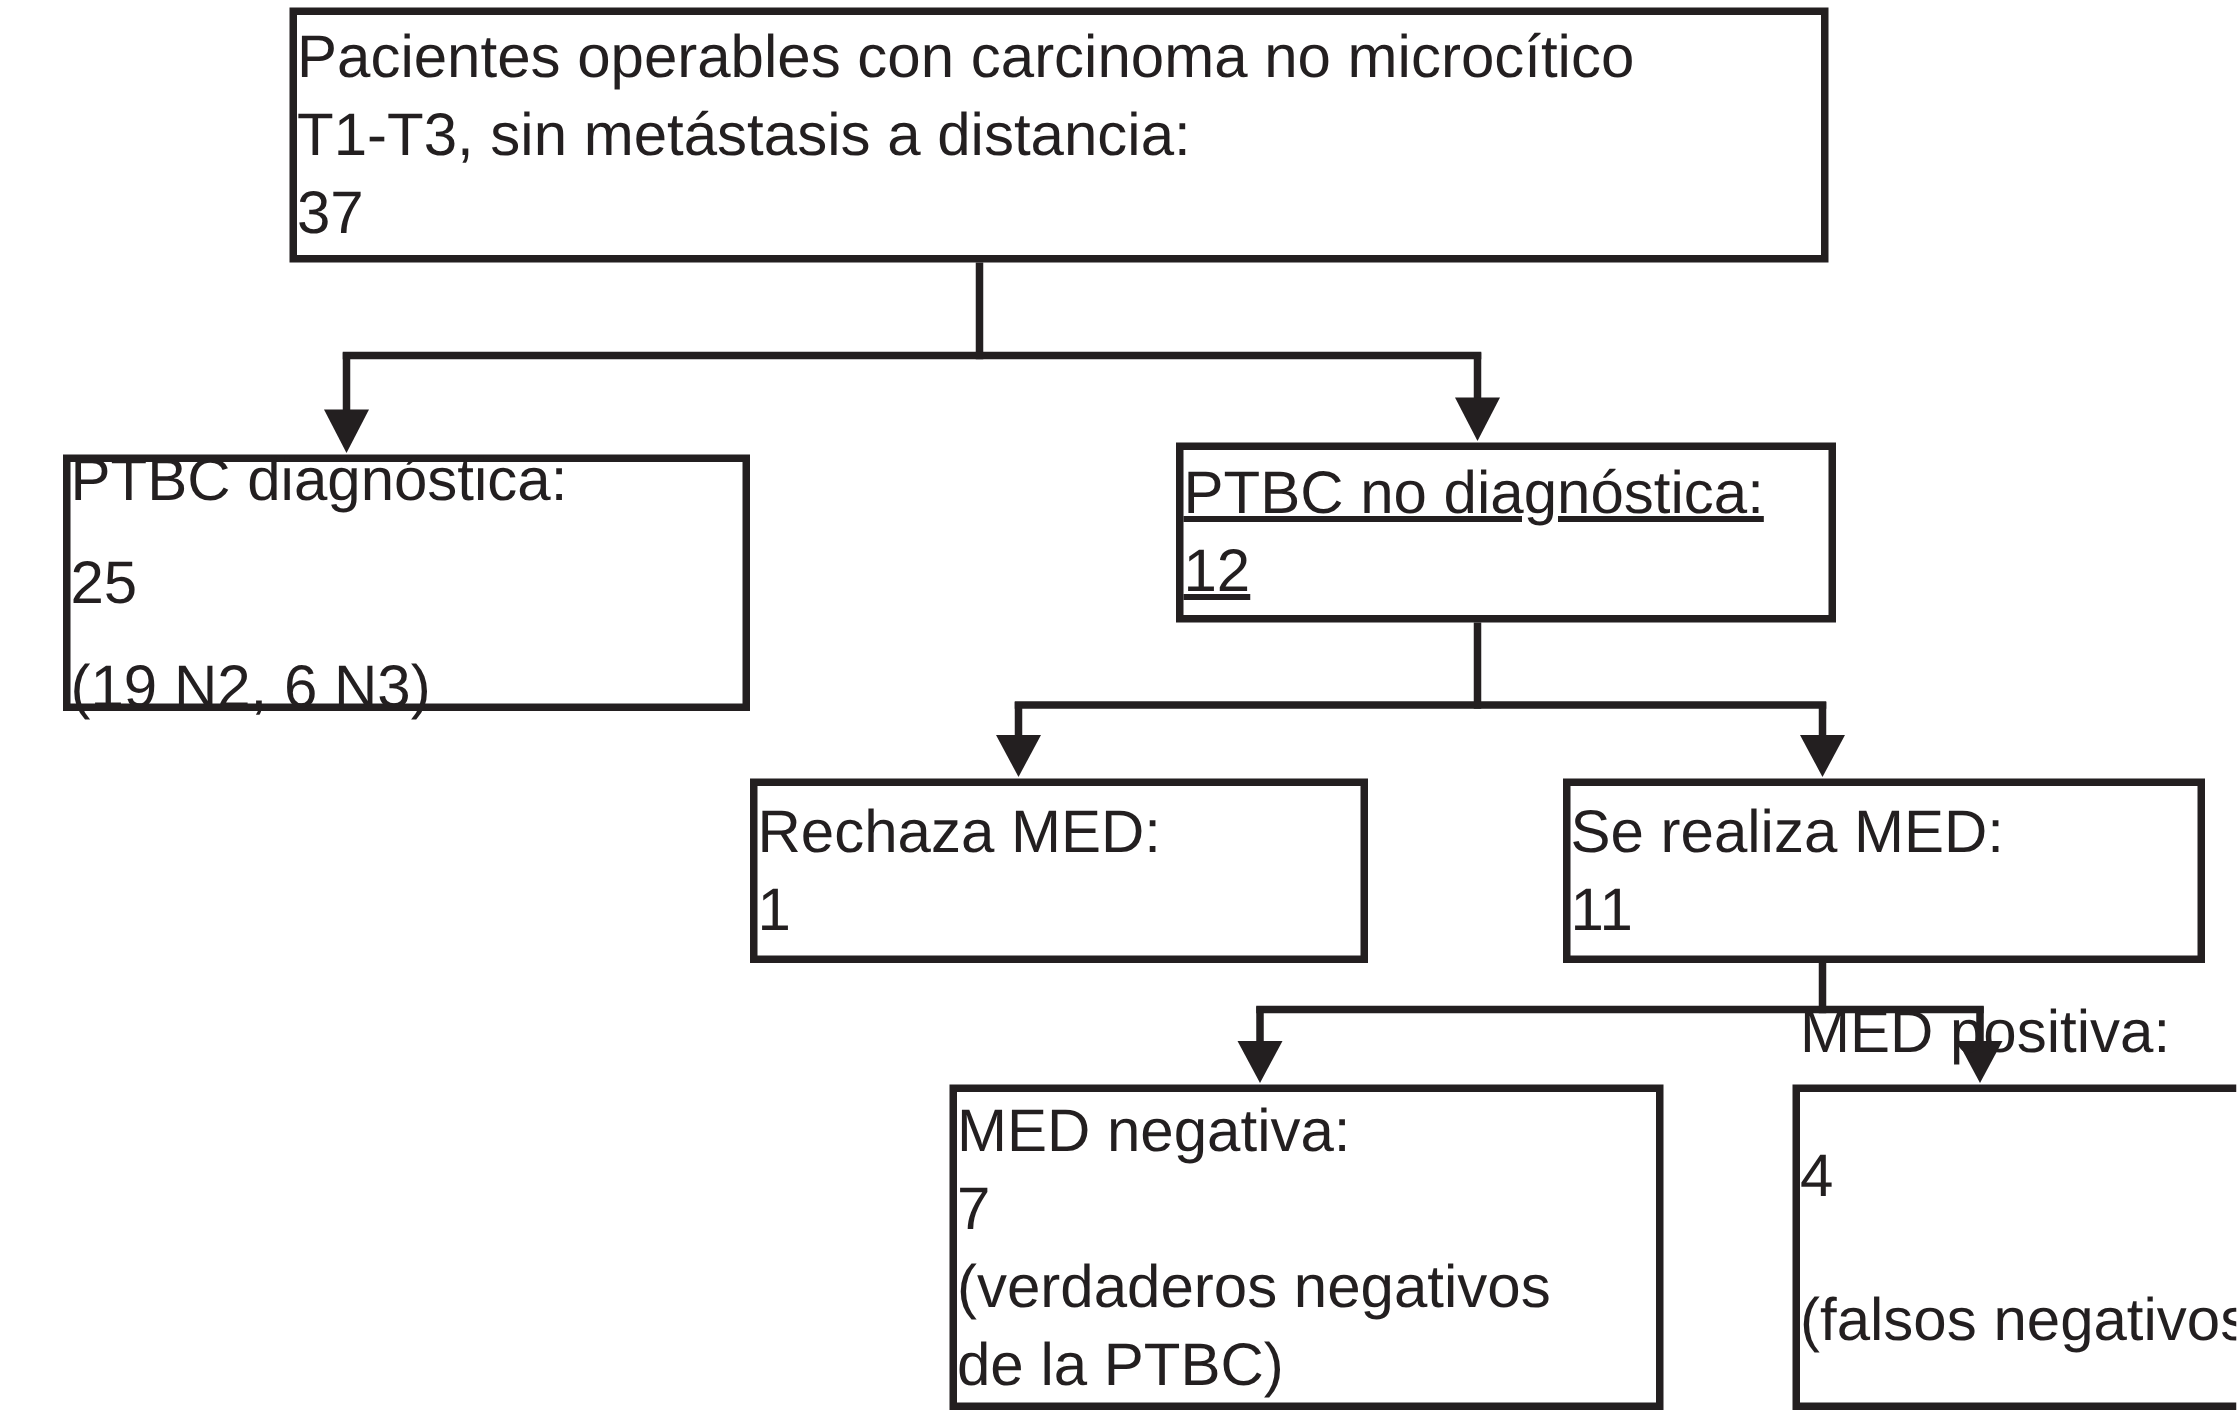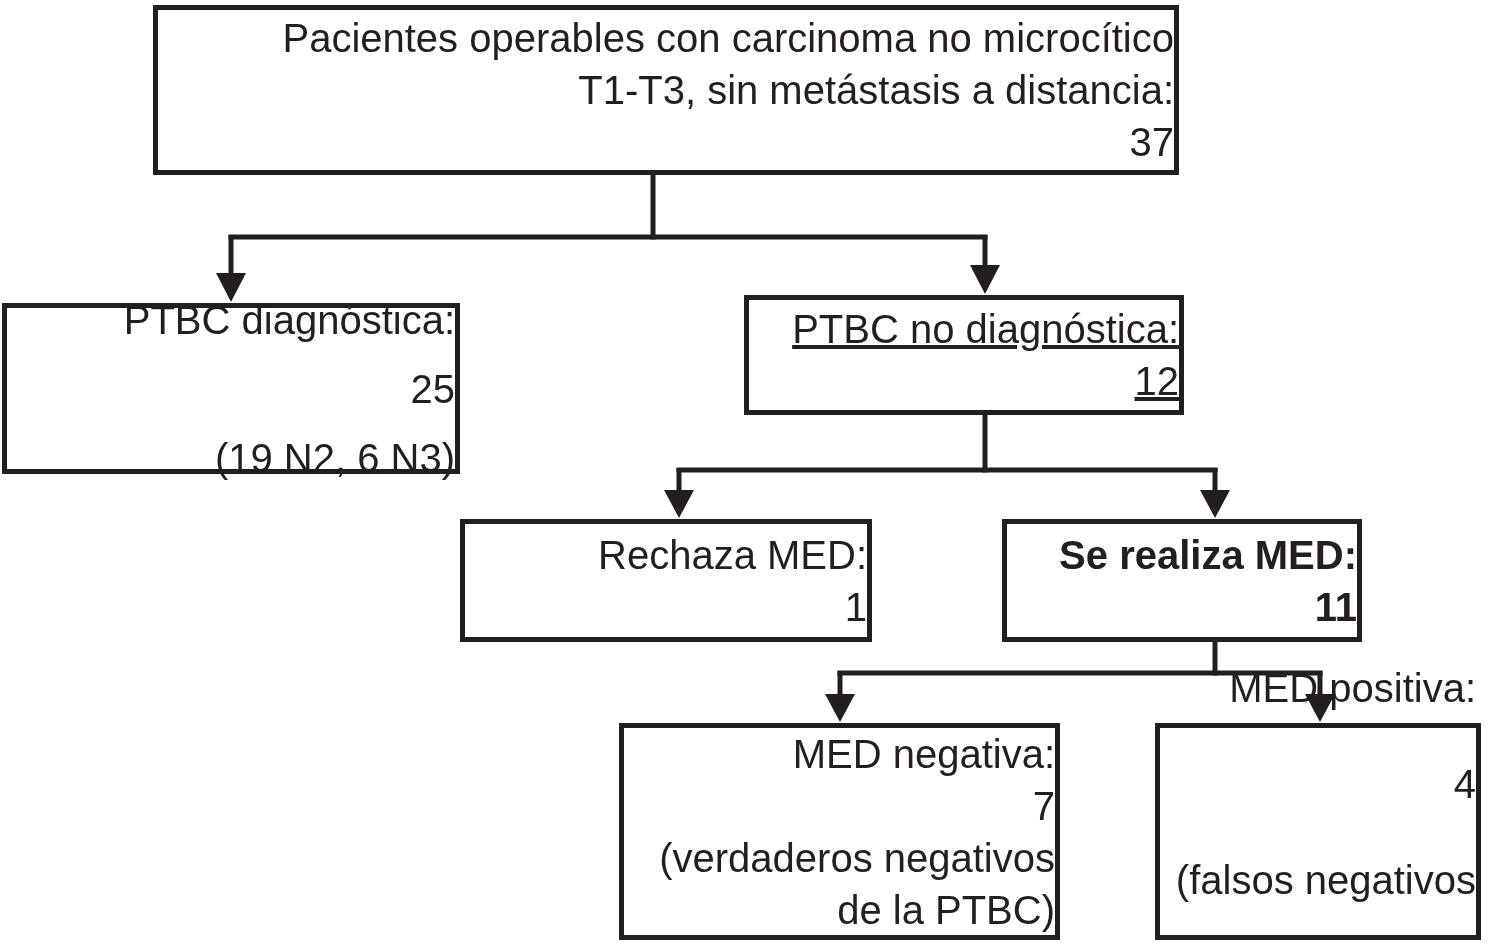--- a/index.html
+++ b/index.html
@@ -23,38 +23,39 @@
     left: 0; top: 0;
     width: 1491px;
     height: 943px;
   }
   .node {
     position: absolute;
     border: 5px solid var(--ink);
     background: var(--bg);
     display: flex;
     flex-direction: column;
-    align-items: flex-end;
+    align-items: flex-start;
     justify-content: center;
     text-align: center;
     color: var(--ink);
+    margin-left: 40px;
   }
   .node .line {
     font-size: 40px;
     line-height: 52px;
     white-space: nowrap;
     color: var(--ink);
   }
   
   #node-root           { left: 153px;  top: 5px;   width: 1026px; height: 170px; }
   #node-ptbc-diag      { left: 2px;    top: 303px; width: 458px;  height: 171px; gap: 17px; }
   #node-ptbc-no-diag   { left: 744px;  top: 295px; width: 440px;  height: 120px; text-decoration: underline; }
   #node-rechaza-med    { left: 460px;  top: 519px; width: 412px;  height: 123px; }
-  #node-se-realiza-med { left: 1002px; top: 519px; width: 360px;  height: 123px; font-weight: bold; }
-  #node-med-negativa   { left: 619px;  top: 723px; width: 441px;  height: 217px; }
+  #node-se-realiza-med { left: 1002px; top: 519px; width: 428px;  height: 123px; }
+  #node-med-negativa   { left: 593px;  top: 723px; width: 476px;  height: 217px; }
   #node-med-positiva   { left: 1155px; top: 723px; width: 326px;  height: 217px; gap: 44px; }
   .edge-stroke {
     stroke: var(--ink);
     stroke-width: 5;
     fill: none;
   }
   .edge-arrow {
     fill: var(--ink);
     stroke: none;
   }

